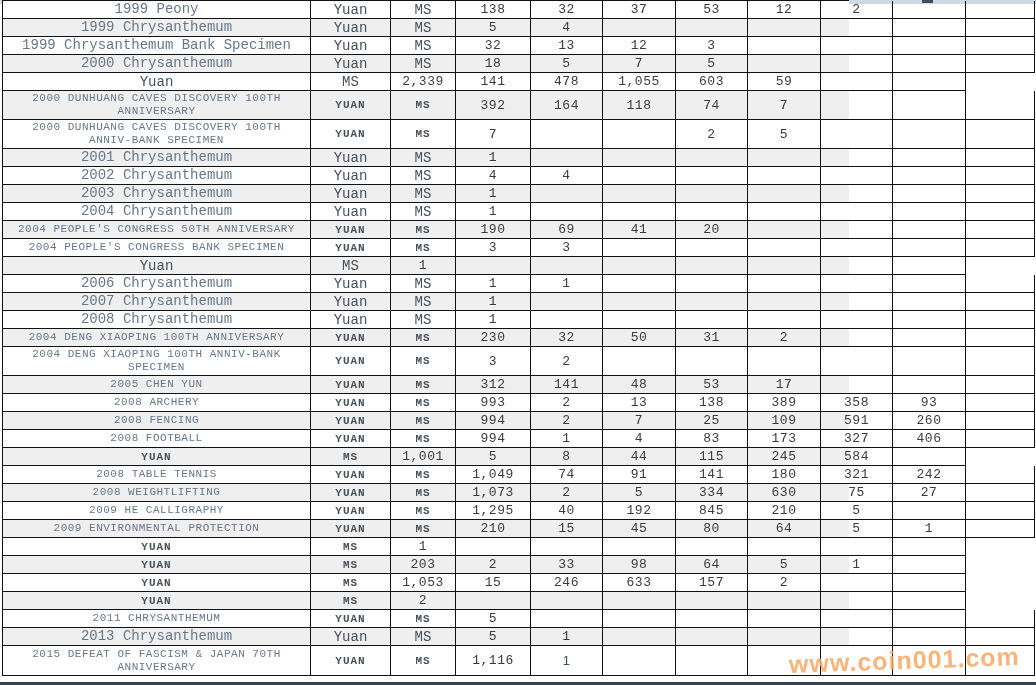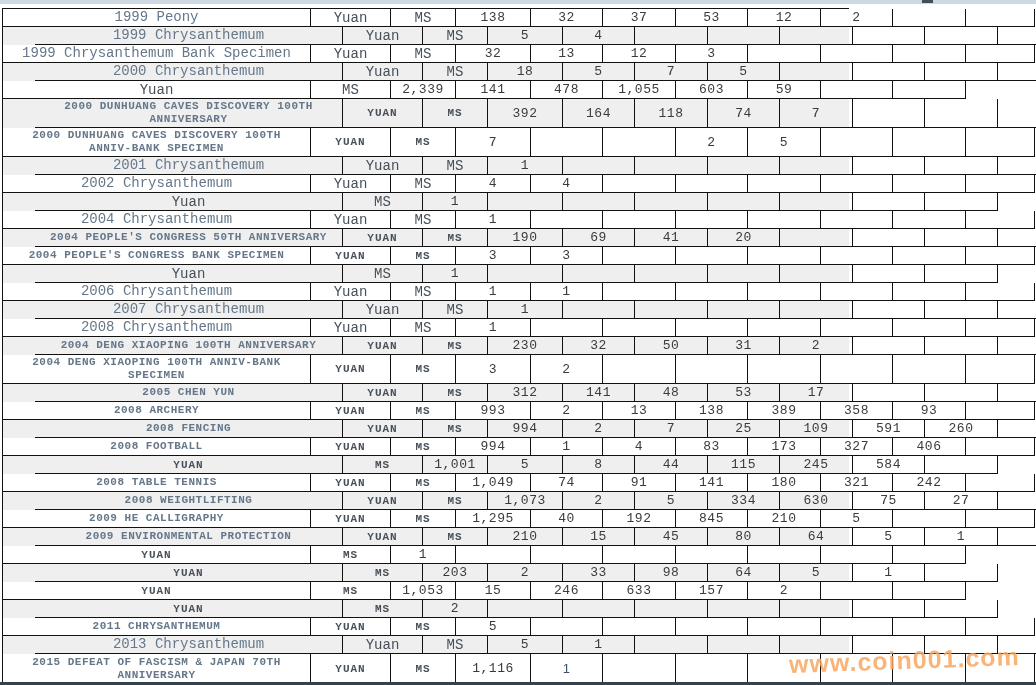--- a/index.html
+++ b/index.html
@@ -5,38 +5,38 @@
   html,body{margin:0;padding:0;background:#fff;}
   #screen{
     position:relative;width:1036px;height:685px;overflow:hidden;
     background:#fff;font-family:"Liberation Mono","DejaVu Sans Mono",monospace;
   }
   
   #topstrip{position:absolute;left:0;top:0;width:1036px;height:4px;background:var(--topstrip,#ccd8e2);}
   #topnotch{position:absolute;left:922px;top:0;width:11px;height:3px;background:#3d4e5c;}
   
   #tbl{
-    position:absolute;left:2px;top:8px;width:847px;
+    position:absolute;left:2px;top:0;width:847px;
     border-left:1px solid var(--grid,#111);border-top:1px solid var(--grid,#111);
     box-sizing:border-box;
   }
   .r{display:grid;grid-template-columns:308px 80px 65px 75px 72px 73px 72px 73px 72px 73px 69px;
      height:18px;box-sizing:border-box;}
   .r.tall{height:29px;}
   .r.tall2{height:30px;}
   .r.even{background:#fff;}
-  .r.odd{background:var(--stripe,#efefef);padding-left:32px;}
+  .r.odd{background:var(--stripe,#efefef);}
   .c{
     display:flex;align-items:center;justify-content:center;text-align:center;
     border-right:1px solid var(--grid,#111);border-bottom:1px solid var(--grid,#111);
     box-sizing:border-box;overflow:hidden;white-space:nowrap;
   }
   .c.name{padding:0 8px;white-space:normal;line-height:1.15;}
   .name{color:var(--namecol,#66778a);font-size:14px;cursor:pointer;}
-  .name.caps{font-size:11px;font-weight:bold;letter-spacing:0.5px;}
+  .name.caps{font-size:11px;font-weight:normal;letter-spacing:0.5px;}
   .cur,.des{color:var(--labelcol,#474f58);font-size:14px;}
   .cur.caps,.des.caps{font-size:11px;font-weight:bold;letter-spacing:1px;}
   .val{color:var(--valcol,#3b3b3b);font-size:13px;letter-spacing:0.5px;}
   .val.sansval{font-family:"Liberation Sans","DejaVu Sans",sans-serif;color:#3d4f63;font-size:13px;}
   
   #watermark{
     position:absolute;right:16px;bottom:10px;
     font-family:"Liberation Sans","DejaVu Sans",sans-serif;
     font-weight:bold;font-size:25px;letter-spacing:1px;
     color:var(--wm,rgba(247,167,97,0.85));
@@ -164,20 +164,21 @@
         <div class="c val">4</div>
         <div class="c val">4</div>
         <div class="c val"></div>
         <div class="c val"></div>
         <div class="c val"></div>
         <div class="c val"></div>
         <div class="c val"></div>
         <div class="c val"></div>
       </div>
       <div class="r odd">
+        <div class="c name">2003 Chrysanthemum</div>
         <div class="c cur">Yuan</div>
         <div class="c des">MS</div>
         <div class="c val">1</div>
         <div class="c val"></div>
         <div class="c val"></div>
         <div class="c val"></div>
         <div class="c val"></div>
         <div class="c val"></div>
         <div class="c val"></div>
         <div class="c val"></div>

